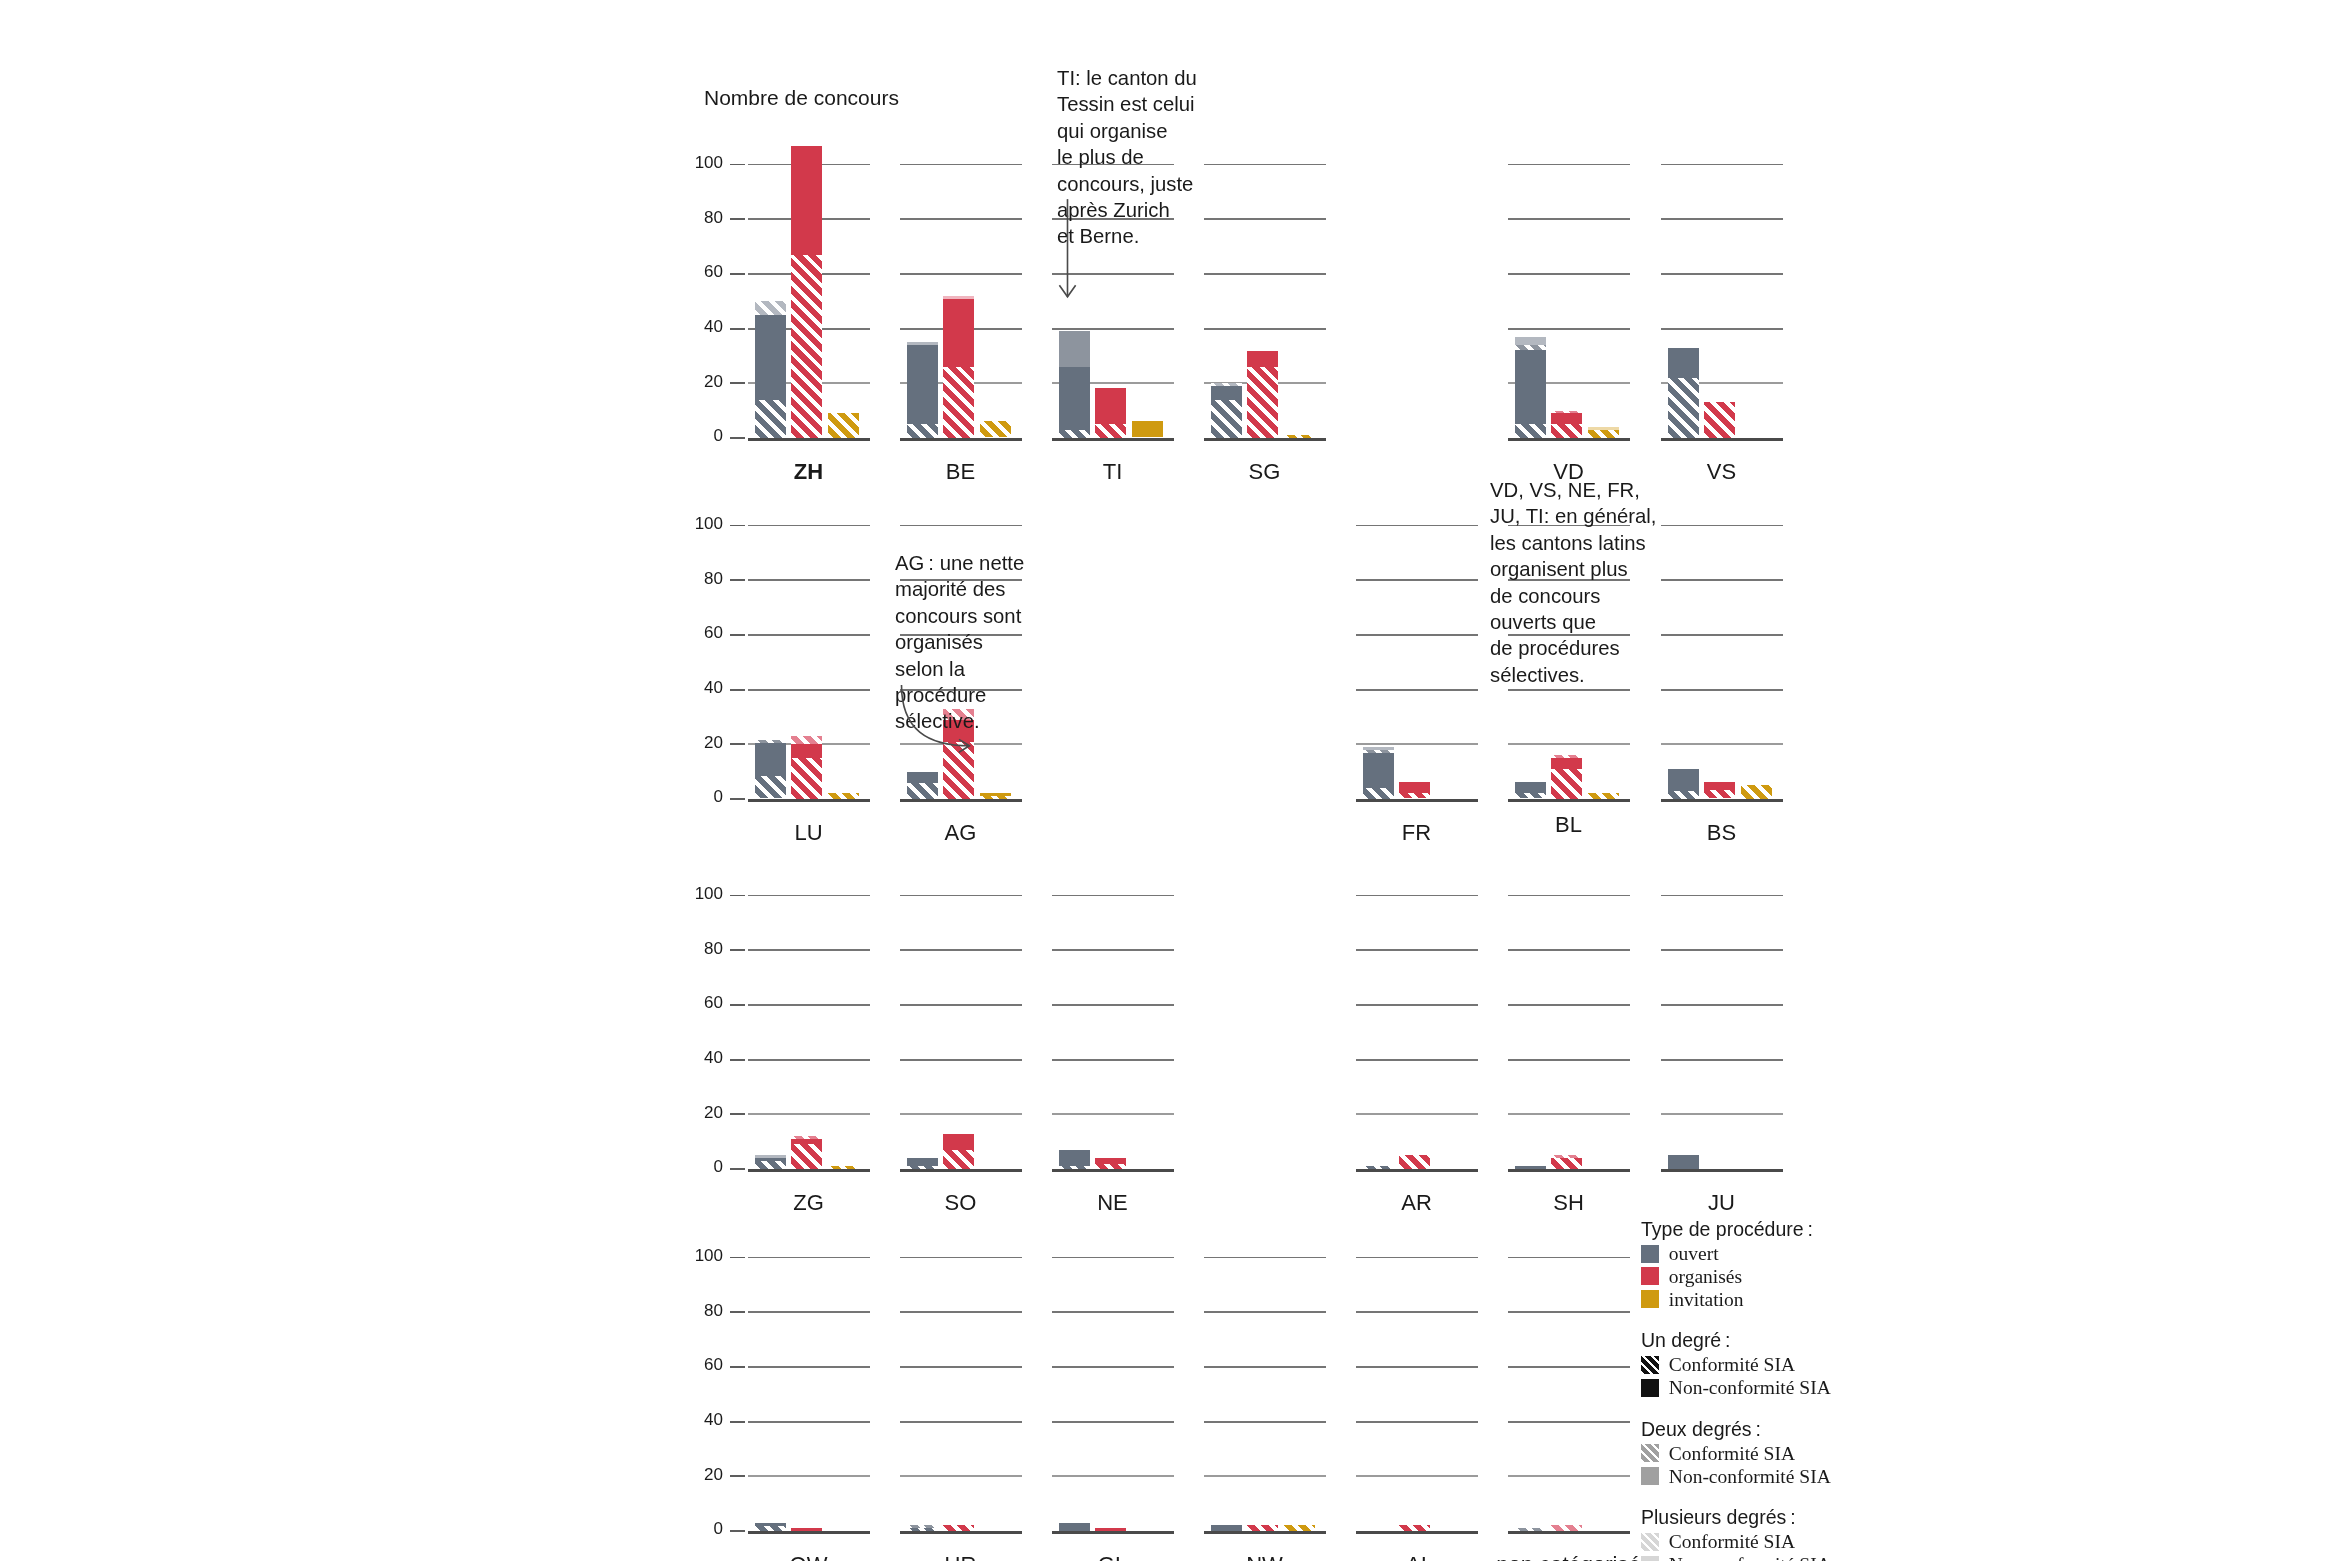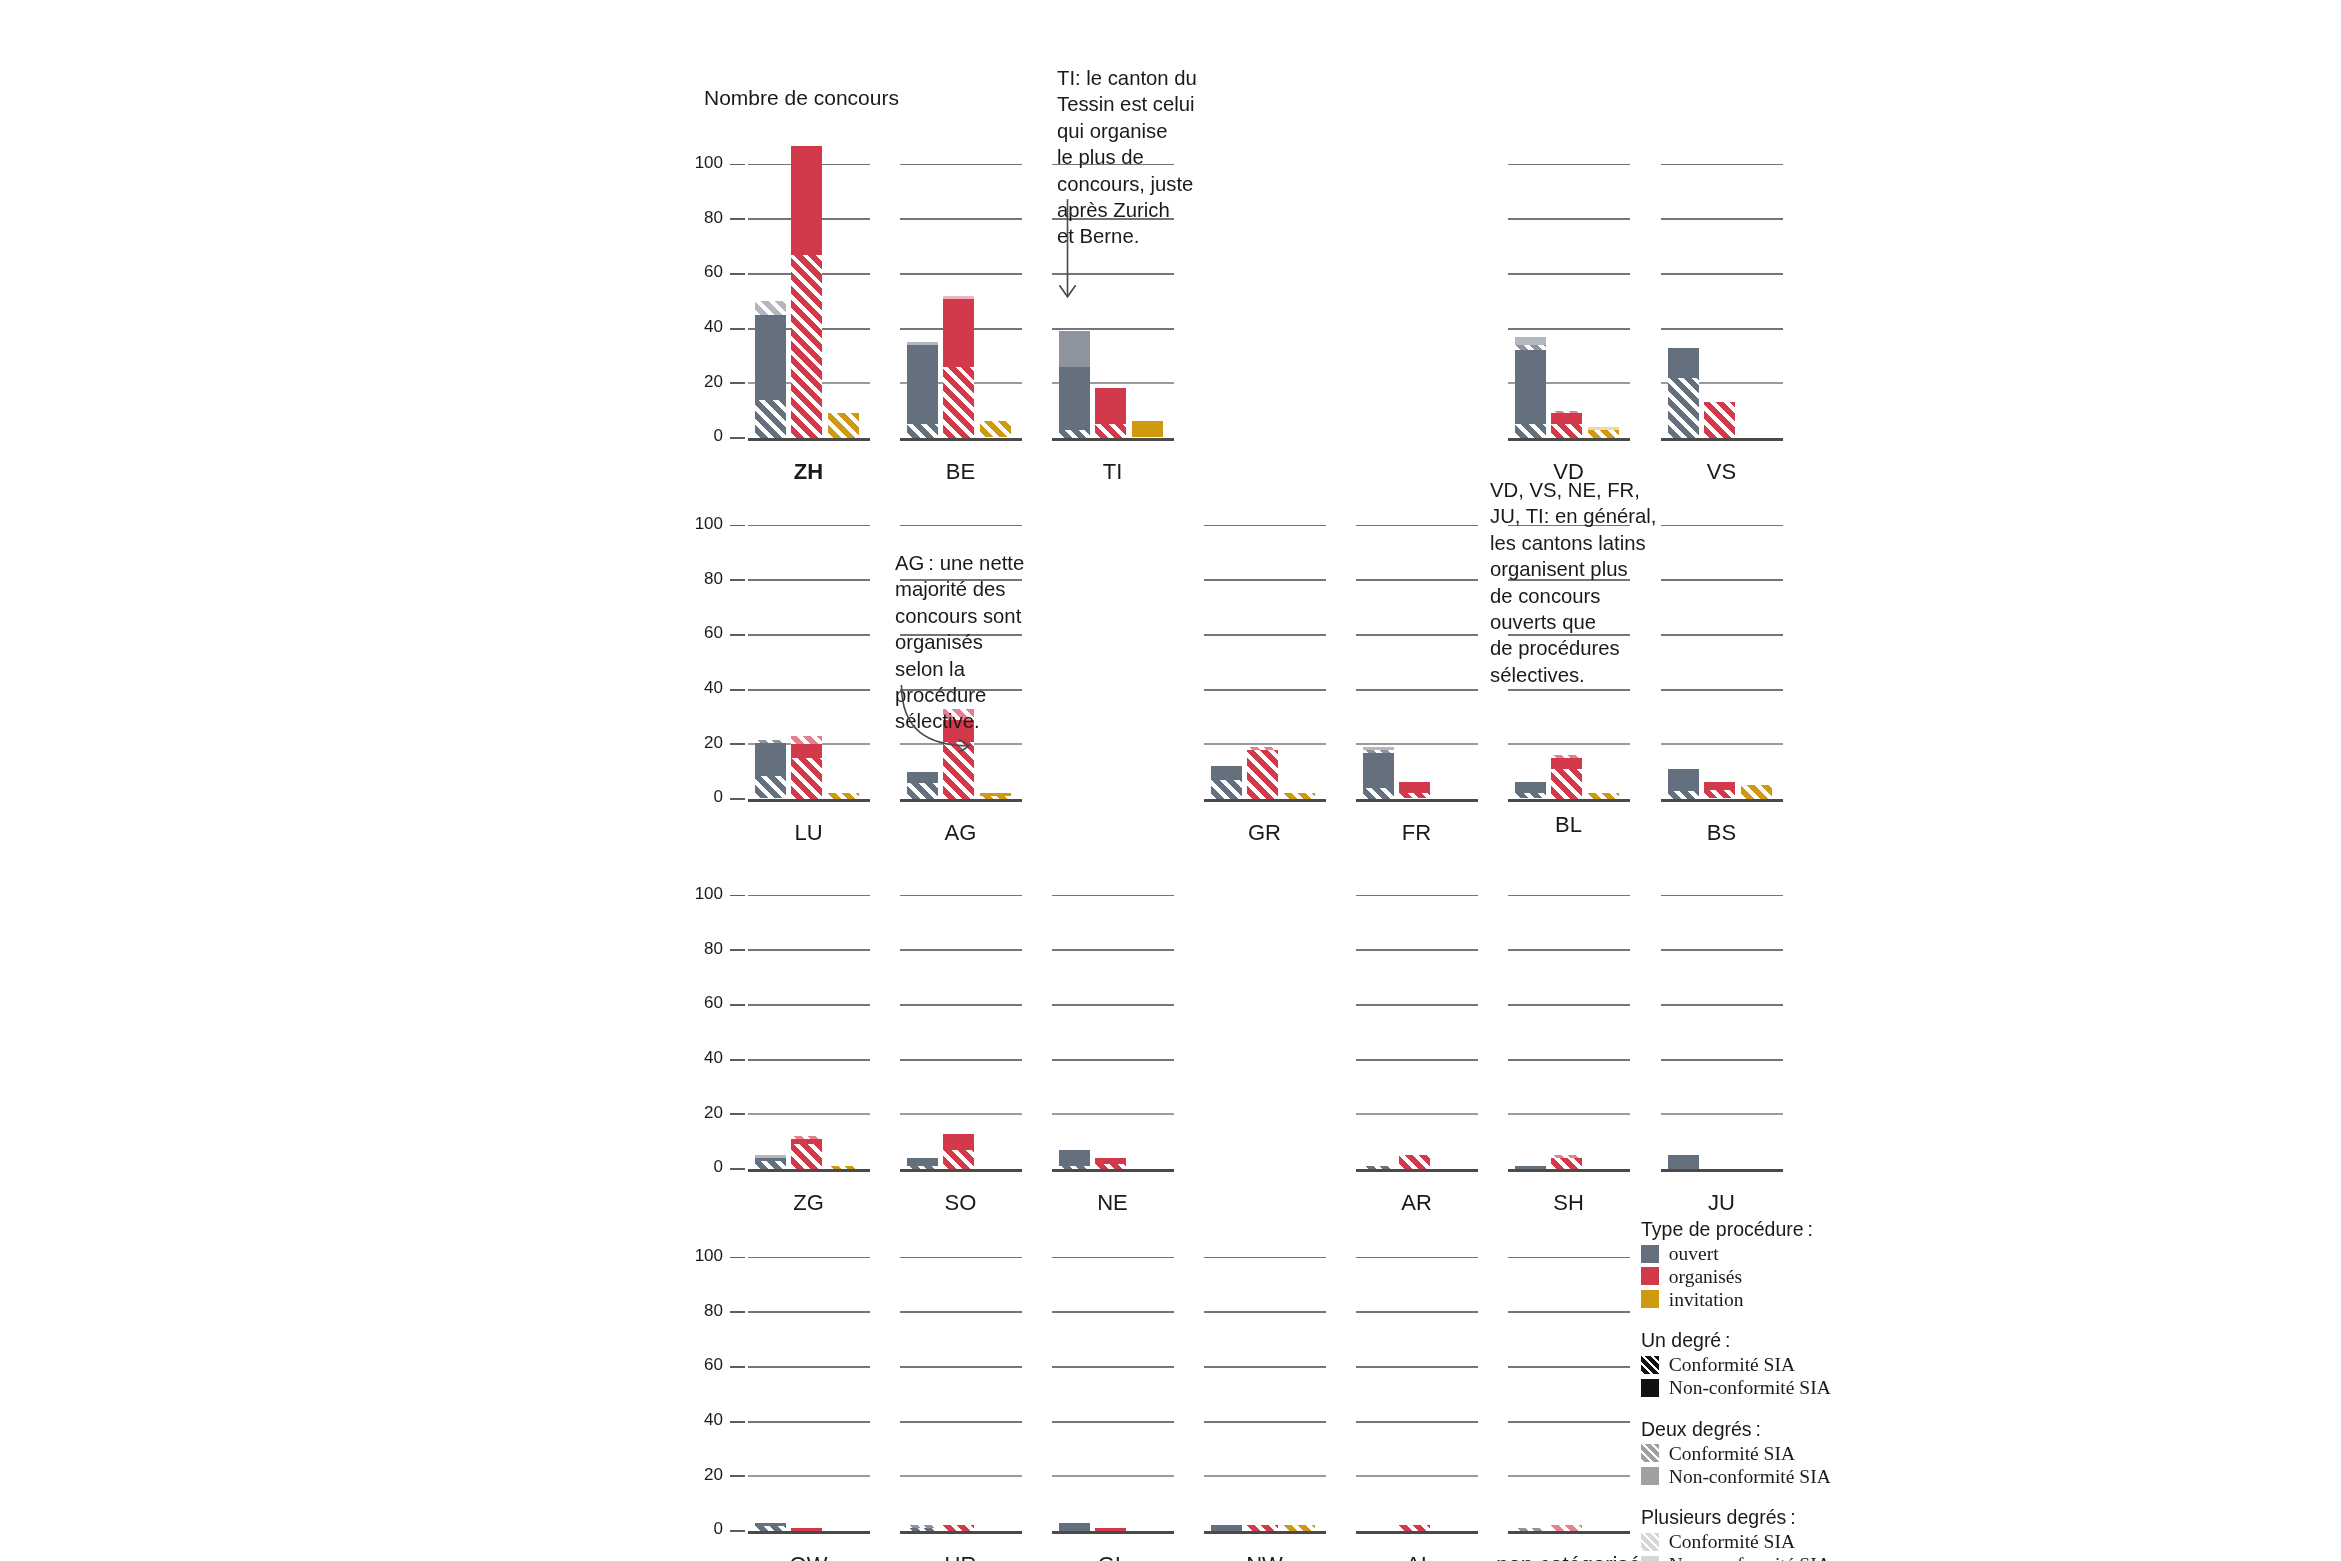--- a/index.html
+++ b/index.html
@@ -156,20 +156,41 @@
           </div>
           <div class="bar" style="left: 43px; bottom: 0px; top: 252px; height: 49px; width: 31px;">
             <div class="seg f-sel-1h" style="bottom: 0px; height: 13.7px;"></div>
             <div class="seg f-sel-1s" style="bottom: 13.7px; height: 36px;"></div>
           </div>
           <div class="bar" style="left: 80px; bottom: 0px; top: 284px; height: 16.4px; width: 31px;">
             <div class="seg f-inv-1s" style="bottom: 0px; height: 16.4px;"></div>
           </div>
           <div class="xlabel" style="left: -37px; top: 322px; width: 195px;">TI</div>
         </div>
+        <div class="panel" style="left: 1204px; top: 0px; width: 122px; height: 358px;">
+          <div class="gridline light" style="left: 0px; top: 245px; width: 122px;"></div>
+          <div class="gridline" style="left: 0px; top: 191px; width: 122px;"></div>
+          <div class="gridline" style="left: 0px; top: 136px; width: 122px;"></div>
+          <div class="gridline" style="left: 0px; top: 81px; width: 122px;"></div>
+          <div class="gridline" style="left: 0px; top: 26.5px; width: 122px;"></div>
+          <div class="baseline" style="left: 0px; top: 301px; width: 122px;"></div>
+          <div class="bar" style="left: 6.5px; bottom: 0px; top: 246px; height: 55px; width: 31px;">
+            <div class="seg f-open-1h" style="bottom: 0px; height: 38px;"></div>
+            <div class="seg f-open-1s" style="bottom: 38px; height: 13.7px;"></div>
+            <div class="seg f-open-3h" style="bottom: 52px; height: 2.7px;"></div>
+          </div>
+          <div class="bar" style="left: 43px; bottom: 0px; top: 213px; height: 88px; width: 31px;">
+            <div class="seg f-sel-1h" style="bottom: 0px; height: 71px;"></div>
+            <div class="seg f-sel-1s" style="bottom: 71px; height: 16.4px;"></div>
+          </div>
+          <div class="bar" style="left: 80px; bottom: 0px; top: 298px; height: 2.7px; width: 31px;">
+            <div class="seg f-inv-1h" style="bottom: 0px; height: 2.7px;"></div>
+          </div>
+          <div class="xlabel" style="left: -37px; top: 322px; width: 195px;">SG</div>
+        </div>
         <div class="panel" style="left: 1508px; top: 0px; width: 122px; height: 358px;">
           <div class="gridline light" style="left: 0px; top: 245px; width: 122px;"></div>
           <div class="gridline" style="left: 0px; top: 191px; width: 122px;"></div>
           <div class="gridline" style="left: 0px; top: 136px; width: 122px;"></div>
           <div class="gridline" style="left: 0px; top: 81px; width: 122px;"></div>
           <div class="gridline" style="left: 0px; top: 26.5px; width: 122px;"></div>
           <div class="baseline" style="left: 0px; top: 301px; width: 122px;"></div>
           <div class="bar" style="left: 6.5px; bottom: 0px; top: 200px; height: 101px; width: 31px;">
             <div class="seg f-open-1h" style="bottom: 0px; height: 13.7px;"></div>
             <div class="seg f-open-1s" style="bottom: 13.7px; height: 74px;"></div>
@@ -253,40 +274,20 @@
           <div class="bar" style="left: 43px; bottom: 0px; top: 211px; height: 90px; width: 31px;">
             <div class="seg f-sel-1h" style="bottom: 0px; height: 57px;"></div>
             <div class="seg f-sel-1s" style="bottom: 57px; height: 22px;"></div>
             <div class="seg f-sel-2h" style="bottom: 79px; height: 11px;"></div>
           </div>
           <div class="bar" style="left: 80px; bottom: 0px; top: 295px; height: 5.5px; width: 31px;">
             <div class="seg f-inv-1h" style="bottom: 0px; height: 2.7px;"></div>
             <div class="seg f-inv-1s" style="bottom: 2.7px; height: 2.7px;"></div>
           </div>
           <div class="xlabel" style="left: -37px; top: 322px; width: 195px;">AG</div>
-        </div>
-        <div class="panel" style="left: 1204px; top: 0px; width: 122px; height: 358px;">
-          <div class="gridline light" style="left: 0px; top: 245px; width: 122px;"></div>
-          <div class="gridline" style="left: 0px; top: 191px; width: 122px;"></div>
-          <div class="gridline" style="left: 0px; top: 136px; width: 122px;"></div>
-          <div class="gridline" style="left: 0px; top: 81px; width: 122px;"></div>
-          <div class="gridline" style="left: 0px; top: 26.5px; width: 122px;"></div>
-          <div class="baseline" style="left: 0px; top: 301px; width: 122px;"></div>
-          <div class="bar" style="left: 6.5px; bottom: 0px; top: 268px; height: 33px; width: 31px;">
-            <div class="seg f-open-1h" style="bottom: 0px; height: 19px;"></div>
-            <div class="seg f-open-1s" style="bottom: 19px; height: 13.7px;"></div>
-          </div>
-          <div class="bar" style="left: 43px; bottom: 0px; top: 249px; height: 52px; width: 31px;">
-            <div class="seg f-sel-1h" style="bottom: 0px; height: 49px;"></div>
-            <div class="seg f-sel-2h" style="bottom: 49px; height: 2.7px;"></div>
-          </div>
-          <div class="bar" style="left: 80px; bottom: 0px; top: 295px; height: 5.5px; width: 31px;">
-            <div class="seg f-inv-1h" style="bottom: 0px; height: 5.5px;"></div>
-          </div>
-          <div class="xlabel" style="left: -37px; top: 322px; width: 195px;">GR</div>
         </div>
         <div class="panel" style="left: 1356px; top: 0px; width: 122px; height: 358px;">
           <div class="gridline light" style="left: 0px; top: 245px; width: 122px;"></div>
           <div class="gridline" style="left: 0px; top: 191px; width: 122px;"></div>
           <div class="gridline" style="left: 0px; top: 136px; width: 122px;"></div>
           <div class="gridline" style="left: 0px; top: 81px; width: 122px;"></div>
           <div class="gridline" style="left: 0px; top: 26.5px; width: 122px;"></div>
           <div class="baseline" style="left: 0px; top: 301px; width: 122px;"></div>
           <div class="bar" style="left: 6.5px; bottom: 0px; top: 249px; height: 52px; width: 31px;">
             <div class="seg f-open-1h" style="bottom: 0px; height: 11px;"></div>

